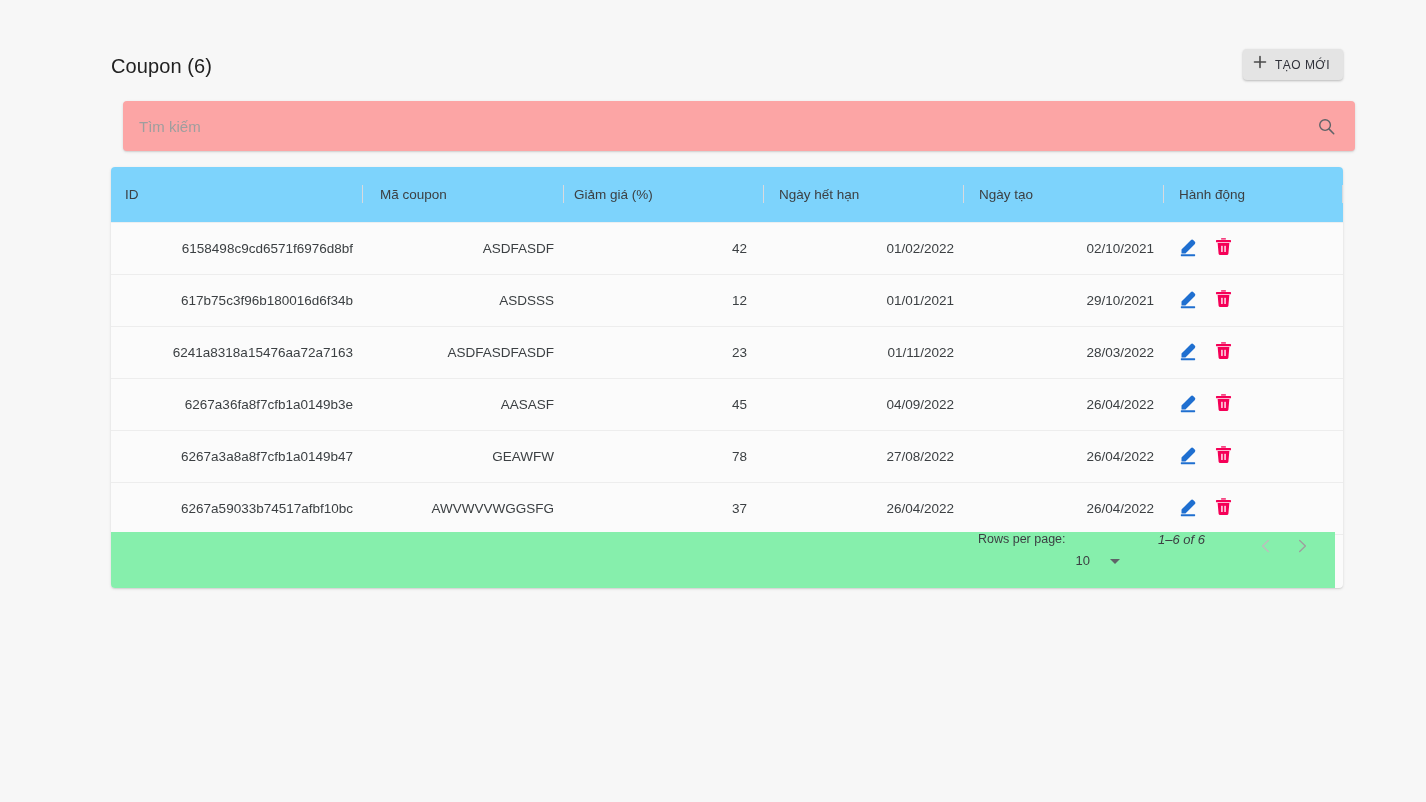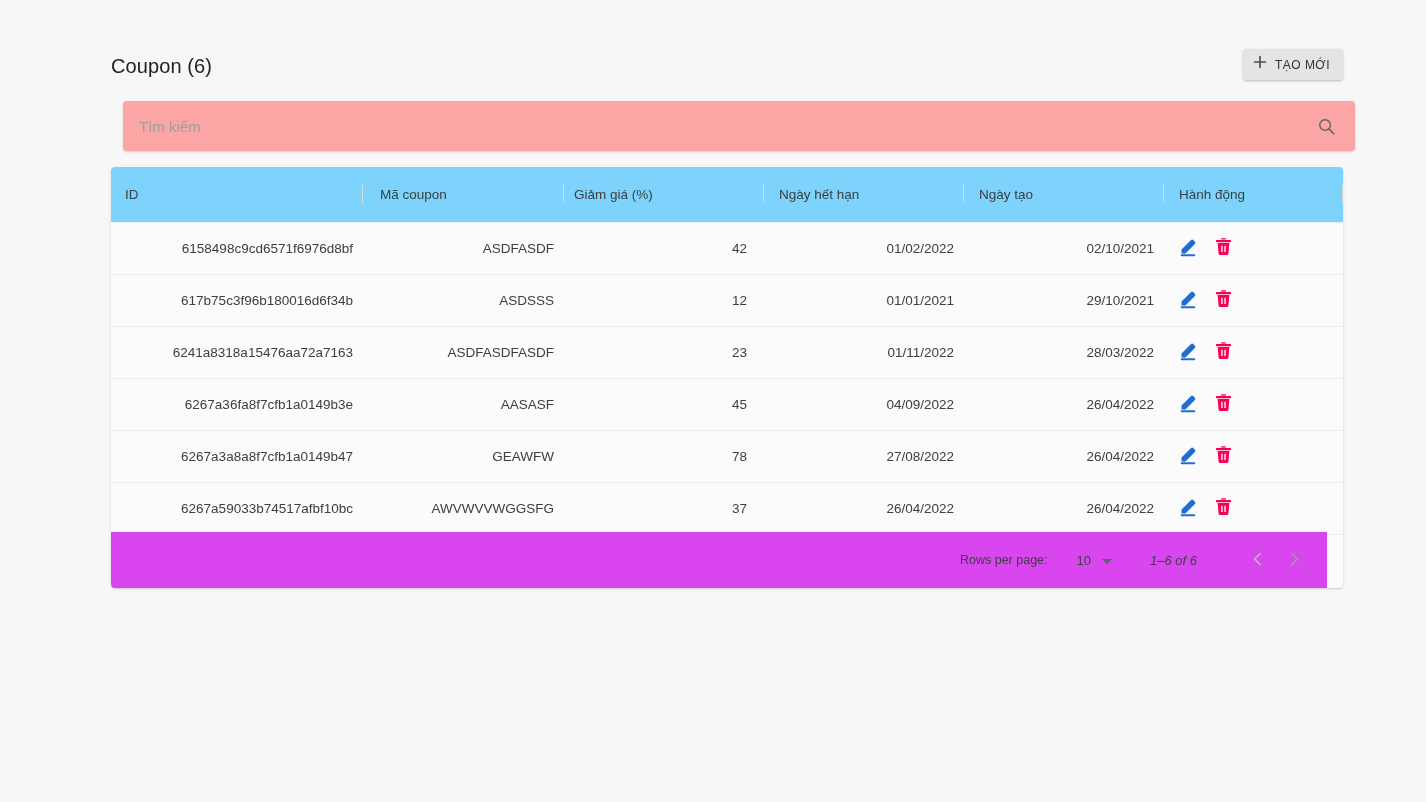--- a/index.html
+++ b/index.html
@@ -172,41 +172,39 @@
   .icon-btn {
     width: 26px; height: 26px;
     display: flex; align-items: center; justify-content: center;
     cursor: pointer;
     background: none; border: none; padding: 0;
   }
 
   
   .pager {
     position: absolute;
-    left: 0; right: 16px; bottom: 0;
+    left: 0; right: 8px; bottom: 0;
     height: 56px;
     display: flex;
-    align-items: center;
     justify-content: flex-end;
     padding-right: 18px;
     gap: 0;
-    background: #d946ef;
+    background: #86efac;
   }
   .pager .rpp-label {
     font-size: 12.5px;
     color: #3c4043;
     margin-right: 10px;
   }
   .rpp-select {
     display: inline-flex;
     align-items: center;
-    gap: 11px;
+    gap: 20px;
     cursor: pointer;
     margin-right: 38px;
-    margin-left: 19px;
   }
   .rpp-select .val { font-size: 13px; color: #3c4043; }
   .caret {
     width: 0; height: 0;
     border-left: 5px solid transparent;
     border-right: 5px solid transparent;
     border-top: 5px solid #5f6368;
     margin-top: 2px;
   }
   .range-label {

